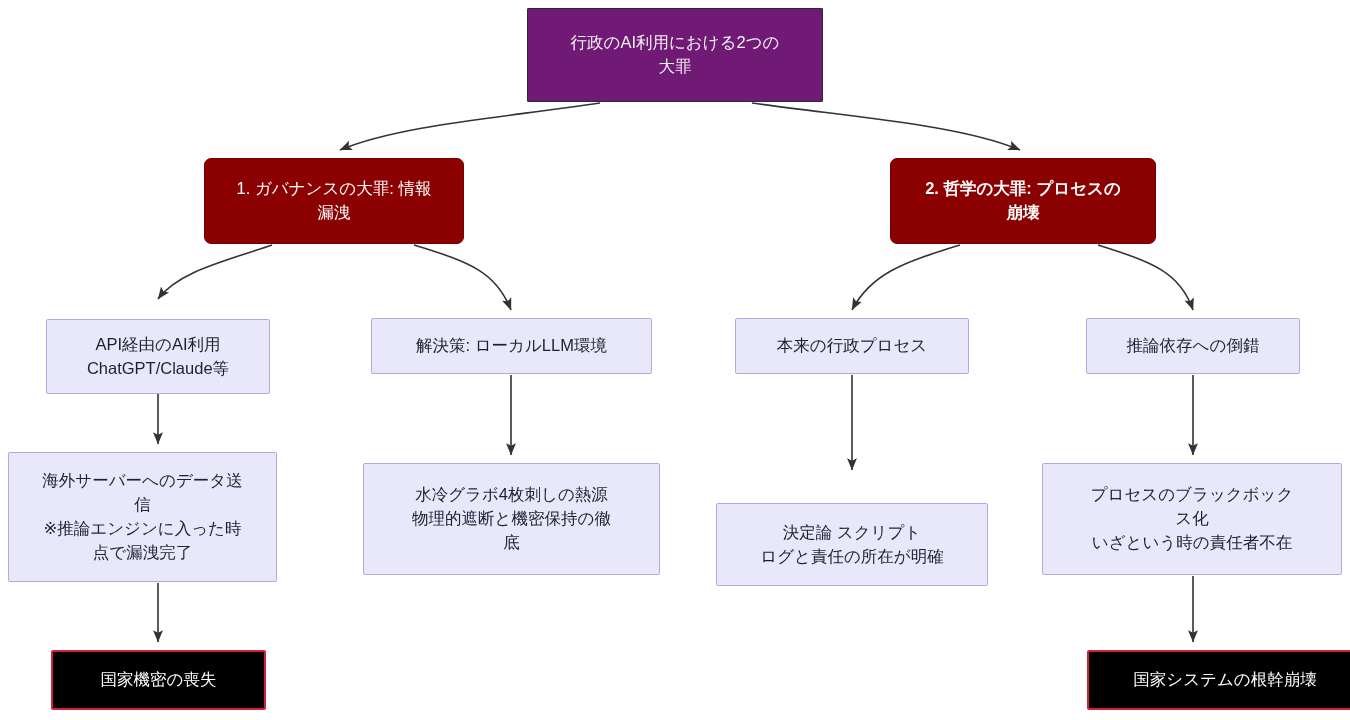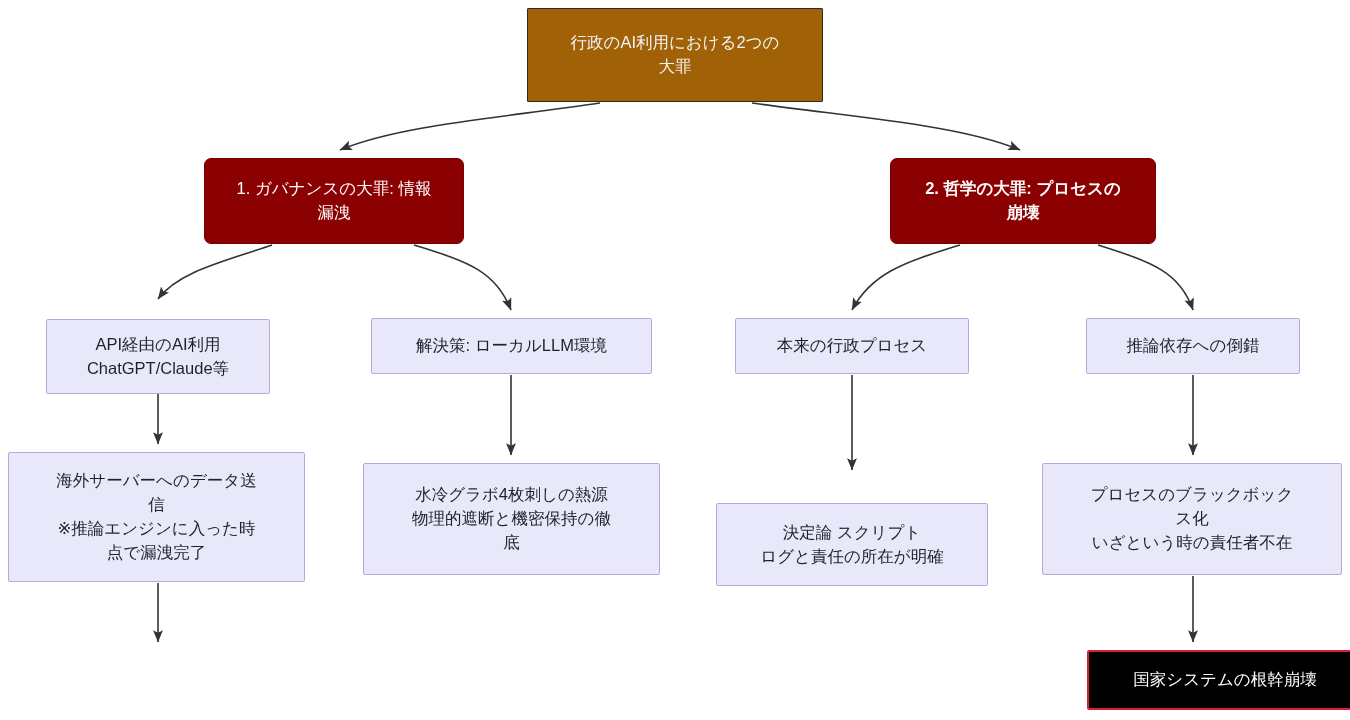--- a/index.html
+++ b/index.html
@@ -14,21 +14,21 @@
   #edges{position:absolute;left:0;top:0;width:1350px;height:720px;pointer-events:none;}
   .node{
     position:absolute;
     box-sizing:border-box;
     display:flex;align-items:center;justify-content:center;
     text-align:center;
     line-height:1.45;
     white-space:pre-line;
   }
   .node-root{
-    background:#a16207;
+    background:#701a75;
     color:#f2f2f2;
     border:1px solid #2b2b2b;
     font-size:16.5px;
     border-radius:1px;
   }
   .node-red{
     background:#8b0000;
     color:#ffffff;
     border:1px solid #7a0000;
     font-size:16.5px;
@@ -115,21 +115,21 @@
   </div>
 
   <div class="node node-lav" style="left:735px;top:318px;width:234px;height:56px;">
     <span class="node-text">本来の行政プロセス</span>
   </div>
 
   <div class="node node-lav" style="left:1086px;top:318px;width:214px;height:56px;">
     <span class="node-text">推論依存への倒錯</span>
   </div>
 
-  <div class="node node-lav" style="left:8px;top:452px;width:297px;height:130px;">
+  <div class="node node-lav" style="left:8px;top:452px;width:269px;height:130px;">
     <span class="node-text">海外サーバーへのデータ送
 信
 ※推論エンジンに入った時
 点で漏洩完了</span>
   </div>
 
   <div class="node node-lav" style="left:363px;top:463px;width:297px;height:112px;">
     <span class="node-text">水冷グラボ4枚刺しの熱源
 物理的遮断と機密保持の徹
 底</span>
@@ -139,18 +139,21 @@
     <span class="node-text">決定論 スクリプト
 ログと責任の所在が明確</span>
   </div>
 
   <div class="node node-lav" style="left:1042px;top:463px;width:300px;height:112px;">
     <span class="node-text">プロセスのブラックボック
 ス化
 いざという時の責任者不在</span>
   </div>
 
+  <div class="node node-black" style="left:51px;top:650px;width:215px;height:60px;">
+    <span class="node-text">国家機密の喪失</span>
+  </div>
 
   <div class="node node-black" style="left:1054px;top:650px;width:276px;height:60px;margin-left:33px;">
     <span class="node-text">国家システムの根幹崩壊</span>
   </div>
 
 </div>
 
 </body></html>

